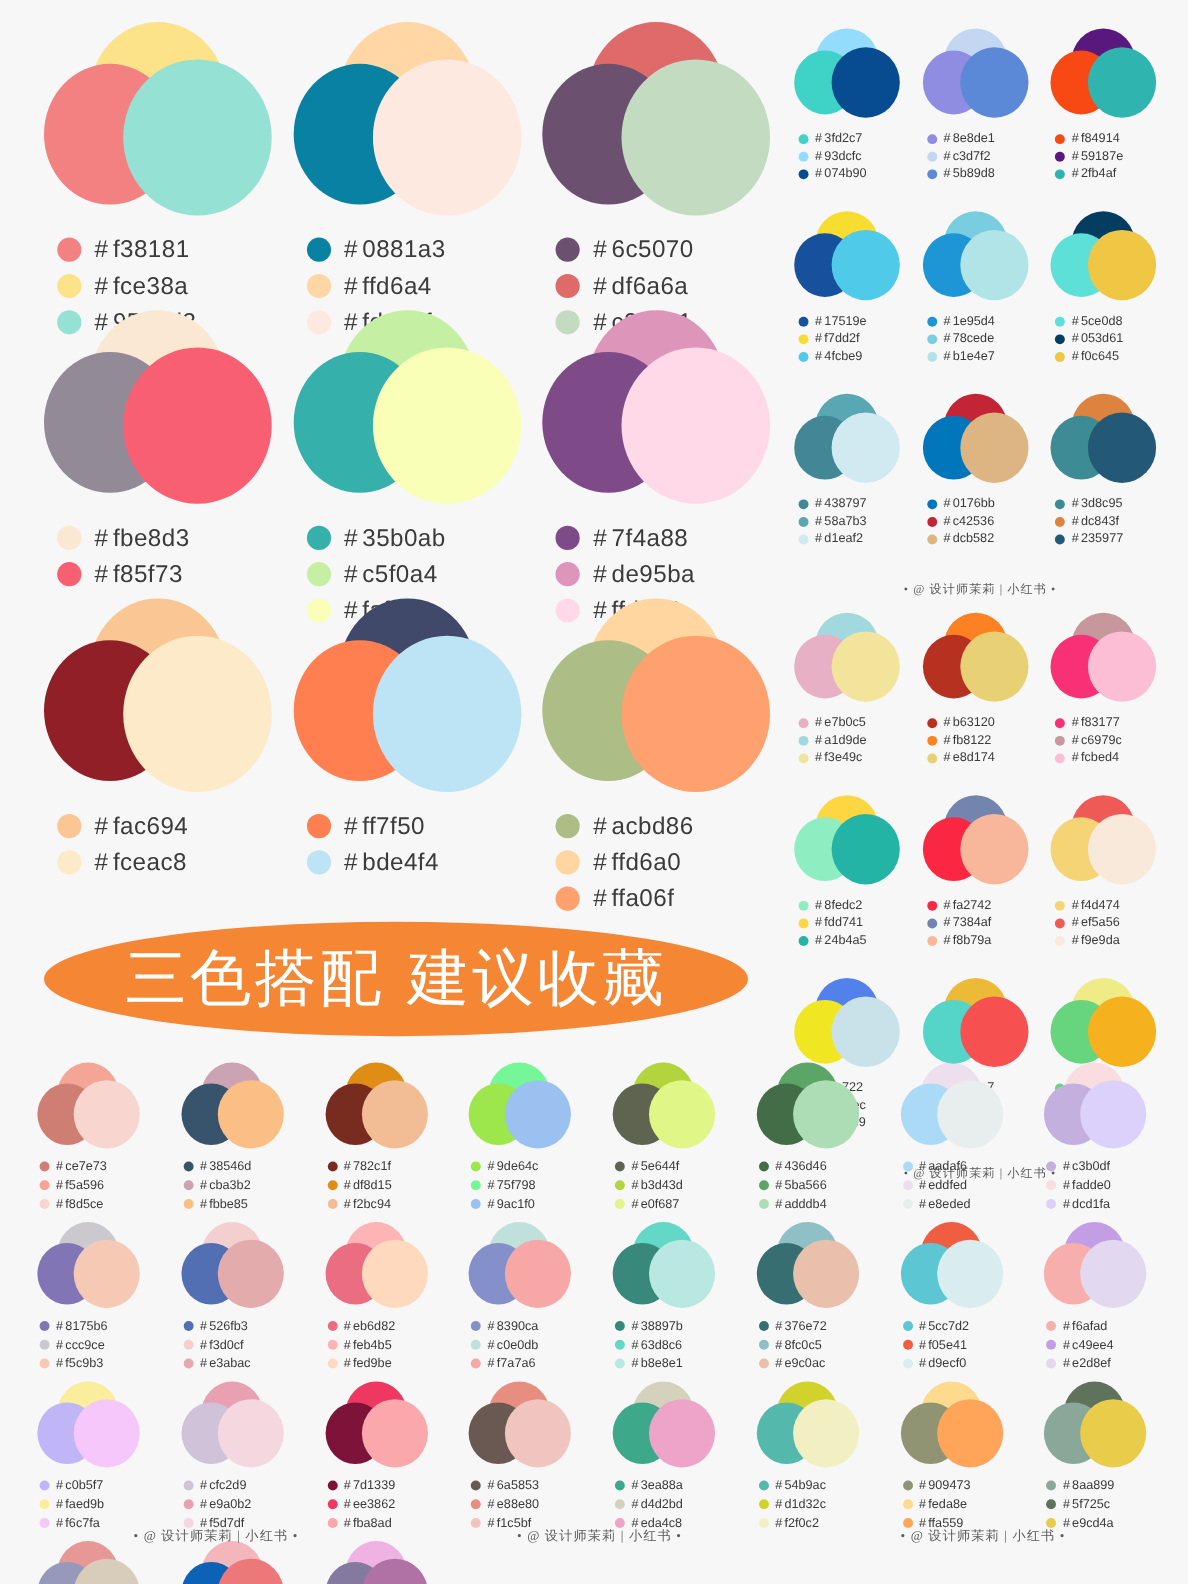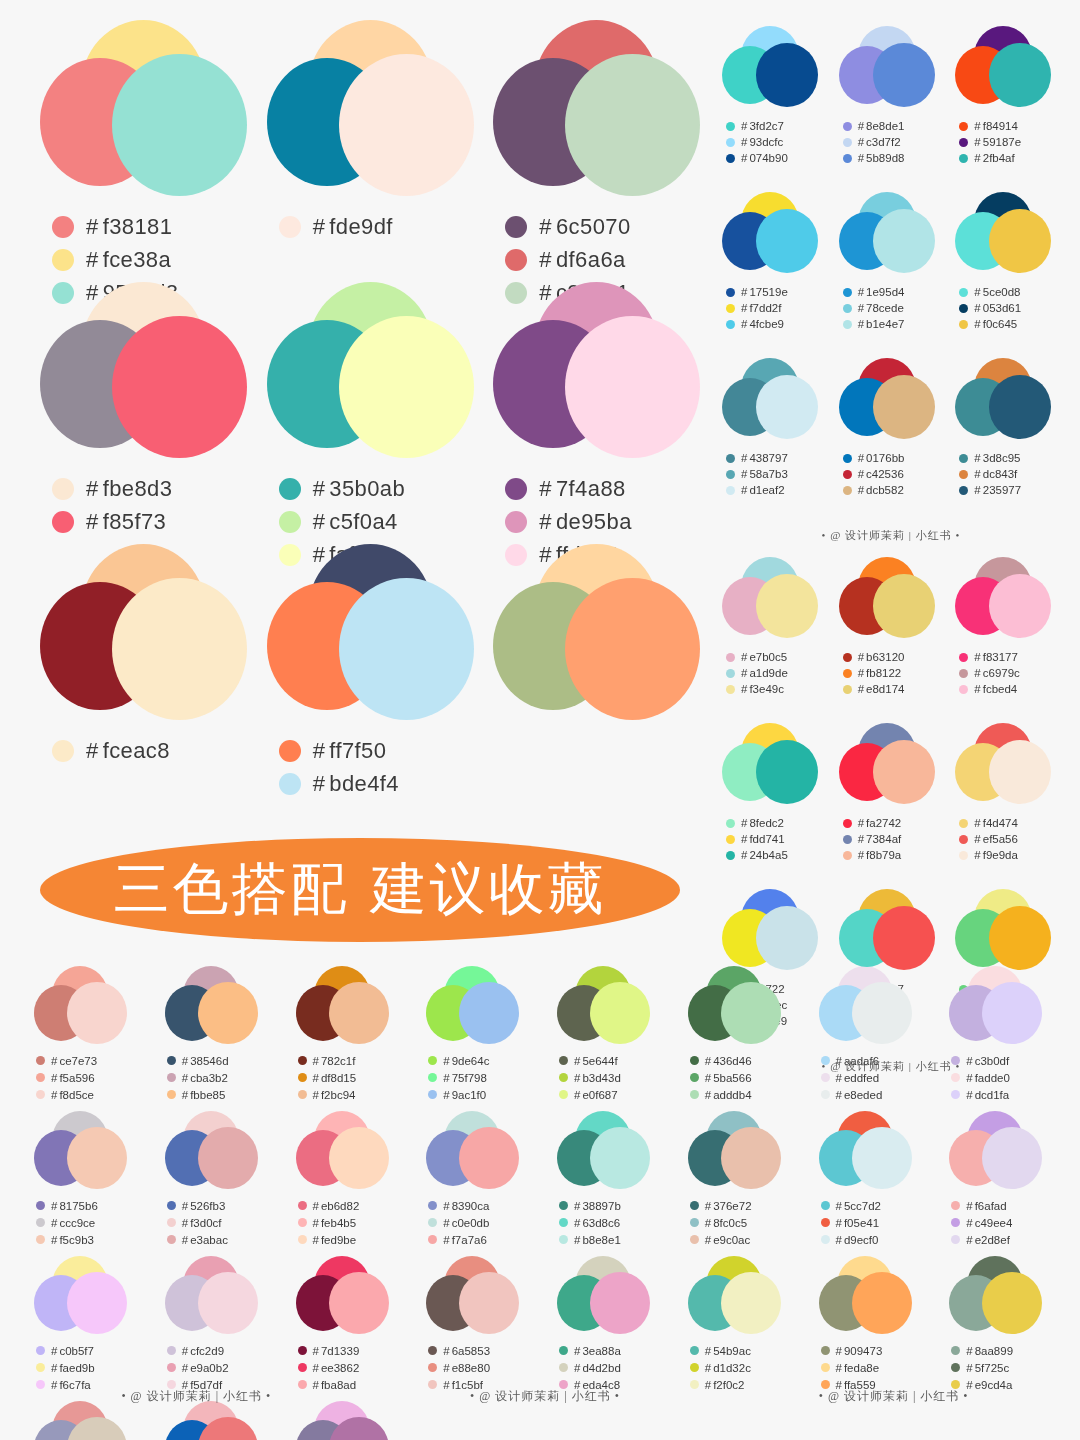--- a/index.html
+++ b/index.html
@@ -162,20 +162,28 @@
       </div>
     </div>
     <div class="big-card">
       <div class="cluster">
         <div class="c c1" style="background: rgb(8, 129, 163);"></div>
         <div class="c c2" style="background: rgb(255, 214, 164);"></div>
         <div class="c c3" style="background: rgb(253, 233, 223);"></div>
       </div>
       <div class="big-list">
         <div class="big-row">
+          <span class="big-dot" style="background: rgb(8, 129, 163);"></span>
+          <span class="big-hex"><span class="hash">#</span><span>0881a3</span></span>
+        </div>
+        <div class="big-row">
+          <span class="big-dot" style="background: rgb(255, 214, 164);"></span>
+          <span class="big-hex"><span class="hash">#</span><span>ffd6a4</span></span>
+        </div>
+        <div class="big-row">
           <span class="big-dot" style="background: rgb(253, 233, 223);"></span>
           <span class="big-hex"><span class="hash">#</span><span>fde9df</span></span>
         </div>
       </div>
     </div>
     <div class="big-card">
       <div class="cluster">
         <div class="c c1" style="background: rgb(108, 80, 112);"></div>
         <div class="c c2" style="background: rgb(223, 106, 106);"></div>
         <div class="c c3" style="background: rgb(194, 219, 193);"></div>
@@ -255,20 +263,24 @@
       </div>
     </div>
     <div class="big-card">
       <div class="cluster">
         <div class="c c1" style="background: rgb(145, 31, 39);"></div>
         <div class="c c2" style="background: rgb(250, 198, 148);"></div>
         <div class="c c3" style="background: rgb(252, 234, 200);"></div>
       </div>
       <div class="big-list">
         <div class="big-row">
+          <span class="big-dot" style="background: rgb(250, 198, 148);"></span>
+          <span class="big-hex"><span class="hash">#</span><span>fac694</span></span>
+        </div>
+        <div class="big-row">
           <span class="big-dot" style="background: rgb(252, 234, 200);"></span>
           <span class="big-hex"><span class="hash">#</span><span>fceac8</span></span>
         </div>
       </div>
     </div>
     <div class="big-card">
       <div class="cluster">
         <div class="c c1" style="background: rgb(255, 127, 80);"></div>
         <div class="c c2" style="background: rgb(64, 73, 105);"></div>
         <div class="c c3" style="background: rgb(189, 228, 244);"></div>
@@ -282,20 +294,34 @@
           <span class="big-dot" style="background: rgb(189, 228, 244);"></span>
           <span class="big-hex"><span class="hash">#</span><span>bde4f4</span></span>
         </div>
       </div>
     </div>
     <div class="big-card">
       <div class="cluster">
         <div class="c c1" style="background: rgb(172, 189, 134);"></div>
         <div class="c c2" style="background: rgb(255, 214, 160);"></div>
         <div class="c c3" style="background: rgb(255, 160, 111);"></div>
+      </div>
+      <div class="big-list">
+        <div class="big-row">
+          <span class="big-dot" style="background: rgb(172, 189, 134);"></span>
+          <span class="big-hex"><span class="hash">#</span><span>acbd86</span></span>
+        </div>
+        <div class="big-row">
+          <span class="big-dot" style="background: rgb(255, 214, 160);"></span>
+          <span class="big-hex"><span class="hash">#</span><span>ffd6a0</span></span>
+        </div>
+        <div class="big-row">
+          <span class="big-dot" style="background: rgb(255, 160, 111);"></span>
+          <span class="big-hex"><span class="hash">#</span><span>ffa06f</span></span>
+        </div>
       </div>
     </div>
   </div>
 
 <div class="right-col">
   <div class="med-group">
       <div class="med-card">
         <div class="cluster">
           <div class="c c1" style="background: rgb(63, 210, 199);"></div>
           <div class="c c2" style="background: rgb(147, 220, 252);"></div>

